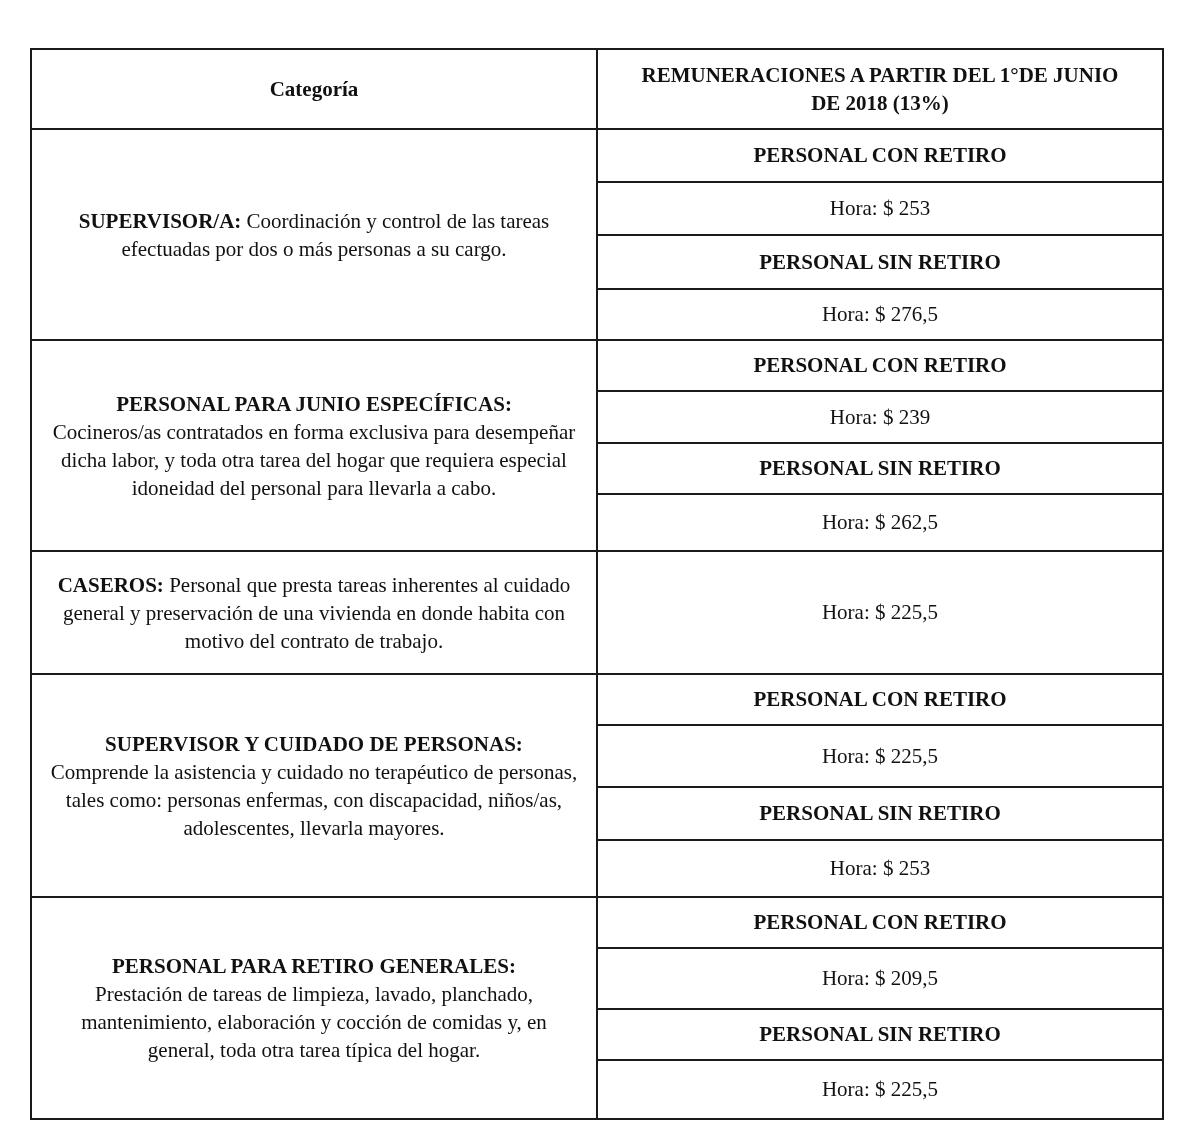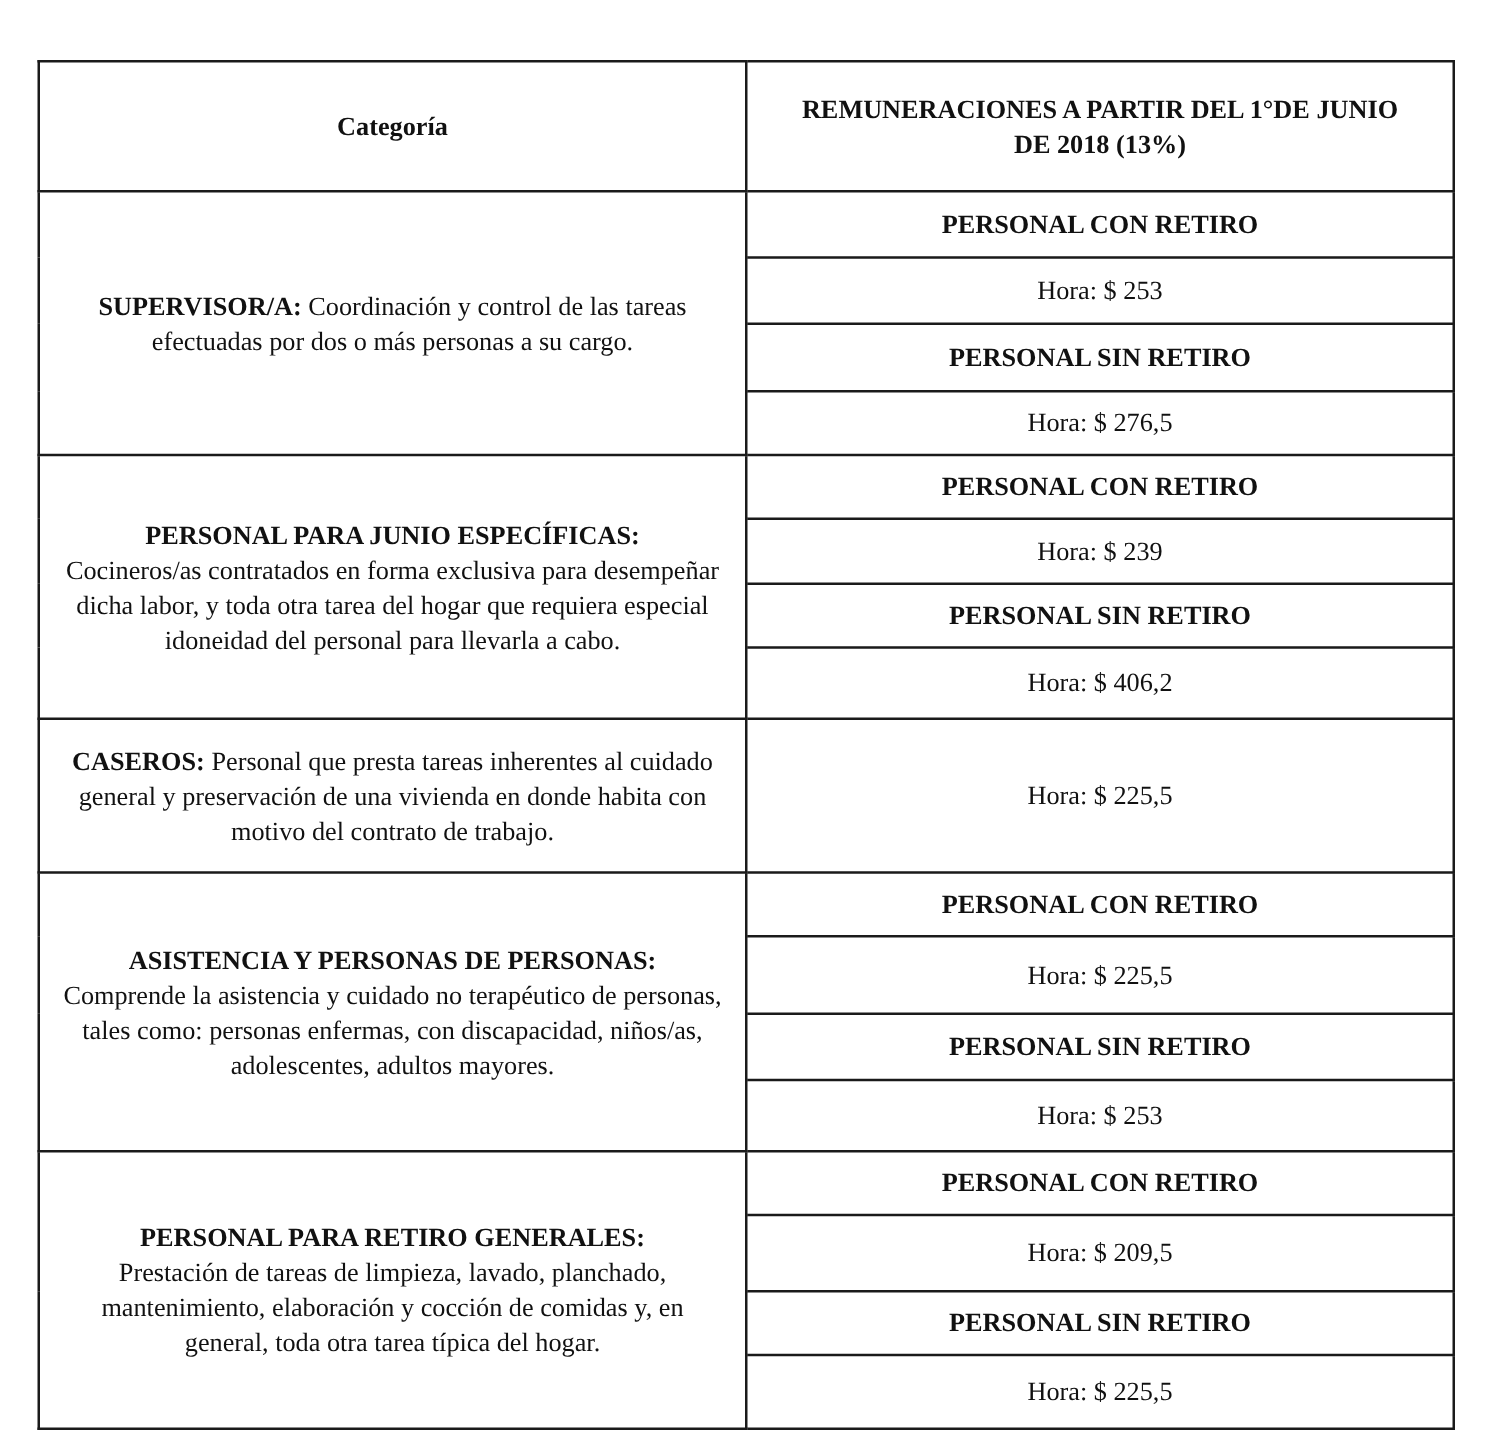--- a/index.html
+++ b/index.html
@@ -3,21 +3,21 @@
 <meta charset="utf-8">
 <style>
   html, body { margin: 0; padding: 0; background: #ffffff; }
   body { width: 1200px; height: 1144px; position: relative; overflow: hidden;
          font-family: "Liberation Serif", "DejaVu Serif", serif; color: #111; }
   .doc-table {
     position: absolute; left: 30px; top: 48px;
     width: 1132px; border-collapse: collapse; table-layout: fixed;
   }
   .doc-table td, .doc-table th {
-    border: 2px solid #1a1a1a; padding: 12px; text-align: center; vertical-align: middle;
+    border: 2px solid #1a1a1a; padding: 0; text-align: center; vertical-align: middle;
   }
   .col-cat { width: 566px; }
   .col-rem { width: 566px; }
   th { font-weight: bold; font-size: 21px; line-height: 28px; }
   .hdr-row th { height: 78px; }
   .cat-cell { font-size: 21px; line-height: 28px; padding: 0 14px !important; margin-left: 16px; }
   .cat-title { font-weight: bold; }
   .sub-label { font-weight: bold; font-size: 21px; }
   .sub-value { font-size: 21px; margin-top: 48px; }
   .hdr-rem { padding: 0 30px 0 30px !important; }
@@ -60,34 +60,34 @@
     </td>
     <td class="sub-label">PERSONAL CON RETIRO</td>
   </tr>
   <tr style="height:52px">
     <td class="sub-value">Hora: $ 239</td>
   </tr>
   <tr style="height:51px">
     <td class="sub-label">PERSONAL SIN RETIRO</td>
   </tr>
   <tr style="height:57px">
-    <td class="sub-value">Hora: $ 406,2</td>
+    <td class="sub-value">Hora: $ 262,5</td>
   </tr>
 
   <tr style="height:123px">
     <td class="cat-cell">
       <span class="cat-title">CASEROS:</span><span> Personal que presta tareas inherentes al cuidado general y preservación de una vivienda en donde habita con motivo del contrato de trabajo.</span>
     </td>
     <td class="sub-value">Hora: $ 225,5</td>
   </tr>
 
   <tr style="height:51px">
     <td rowspan="4" class="cat-cell">
-      <div class="cat-title">ASISTENCIA Y PERSONAS DE PERSONAS:</div>
-      <div>Comprende la asistencia y cuidado no terapéutico de personas, tales como: personas enfermas, con discapacidad, niños/as, adolescentes, adultos mayores.</div>
+      <div class="cat-title">SUPERVISOR Y CUIDADO DE PERSONAS:</div>
+      <div>Comprende la asistencia y cuidado no terapéutico de personas, tales como: personas enfermas, con discapacidad, niños/as, adolescentes, llevarla mayores.</div>
     </td>
     <td class="sub-label">PERSONAL CON RETIRO</td>
   </tr>
   <tr style="height:62px">
     <td class="sub-value">Hora: $ 225,5</td>
   </tr>
   <tr style="height:53px">
     <td class="sub-label">PERSONAL SIN RETIRO</td>
   </tr>
   <tr style="height:57px">

